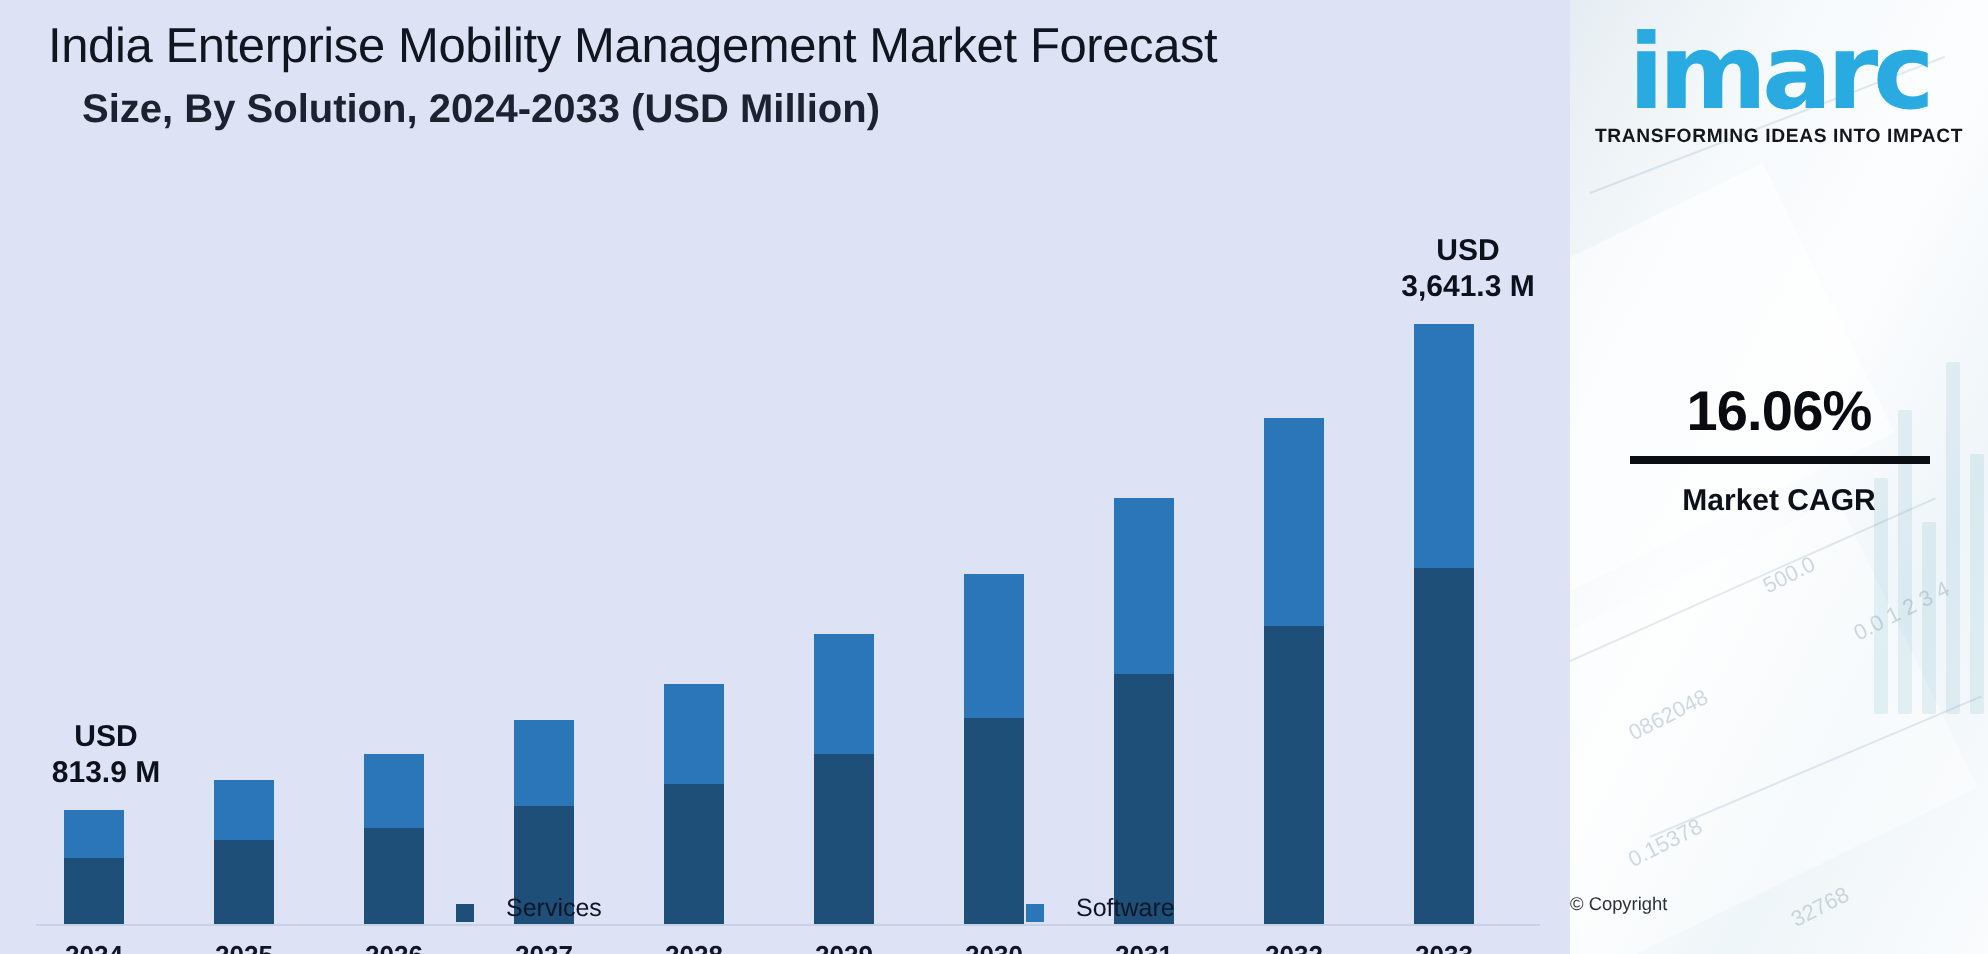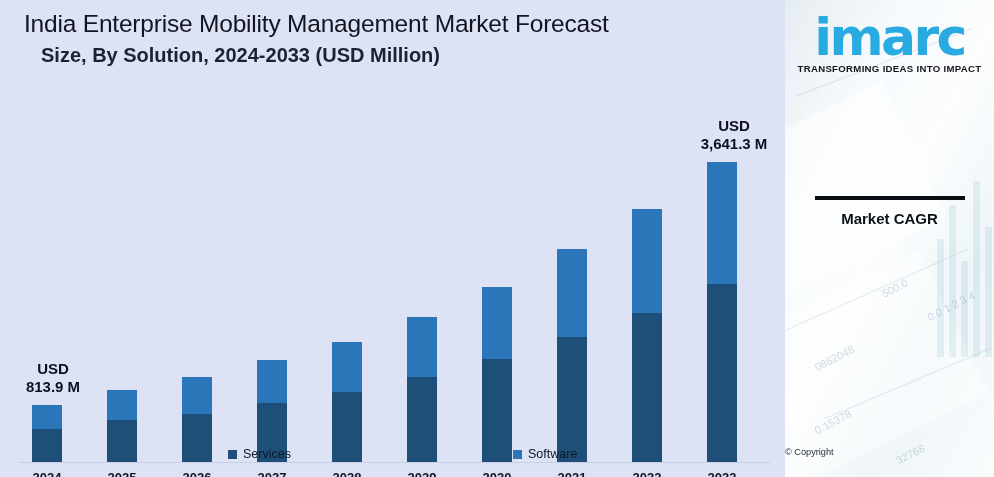--- a/index.html
+++ b/index.html
@@ -91,22 +91,22 @@
 
   
   #legend {
     position: absolute;
     left: 0; top: 445px;
     width: 785px; height: 24px;
   }
   .legend-item {
     position: absolute;
     display: flex;
-    align-items: center;
-    gap: 6px;
+    align-items: flex-end;
+    gap: 16px;
     font-size: 12.5px;
     color: #0f1626;
     white-space: nowrap;
   }
   #legend-services { left: 228px; top: 2px; }
   #legend-software { left: 513px; top: 2px; }
   .swatch { width: 9px; height: 9px; display: inline-block; }
   .sw-services { background: #1e4f79; }
   .sw-software { background: #2b76b9; }
 
@@ -325,20 +325,21 @@
     <div class="deco-num" style="left:28px; top:352px;">0862048</div>
     <div class="deco-num" style="left:28px; top:416px;">0.15378</div>
     <div class="deco-num" style="left:110px; top:448px;">32768</div>
 
     <div id="logo-block">
       <div id="logo-word">imarc</div>
       <div id="logo-tagline">TRANSFORMING IDEAS INTO IMPACT</div>
     </div>
 
     <div id="cagr-block">
+      <div id="cagr-value">16.06%</div>
       <div id="cagr-rule"></div>
       <div id="cagr-label">Market CAGR</div>
     </div>
 
     <div id="copyright-block">
       <div>© Copyright</div>
     </div>
 
   </div>
 </div>

